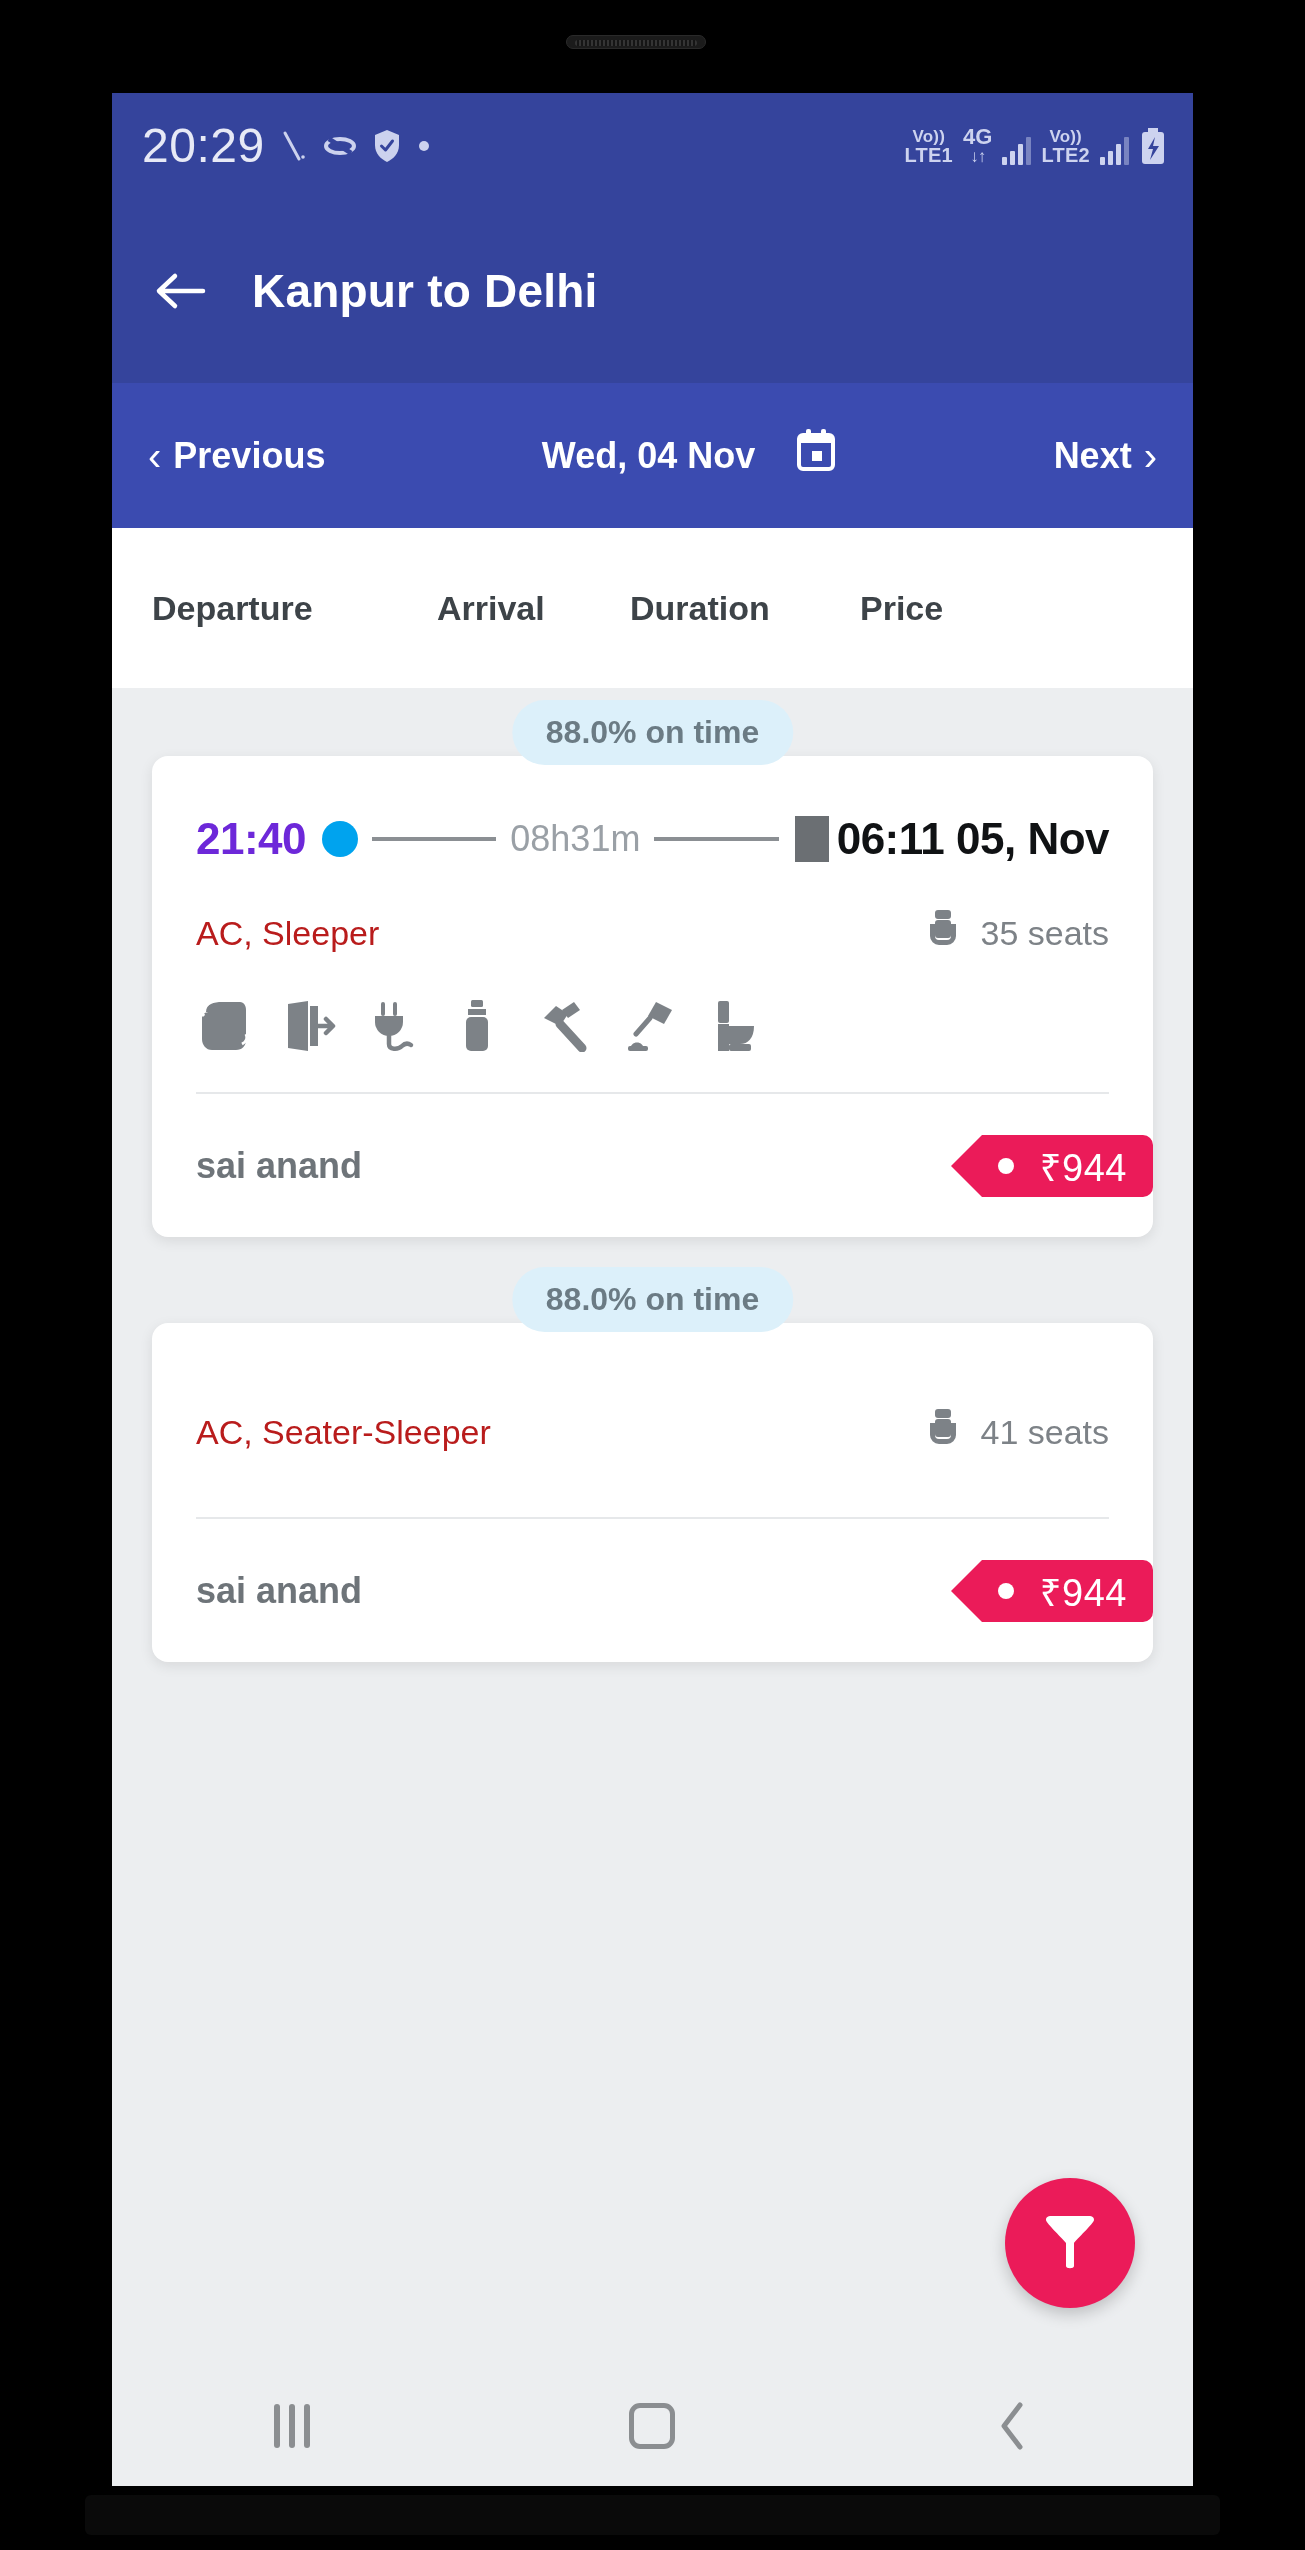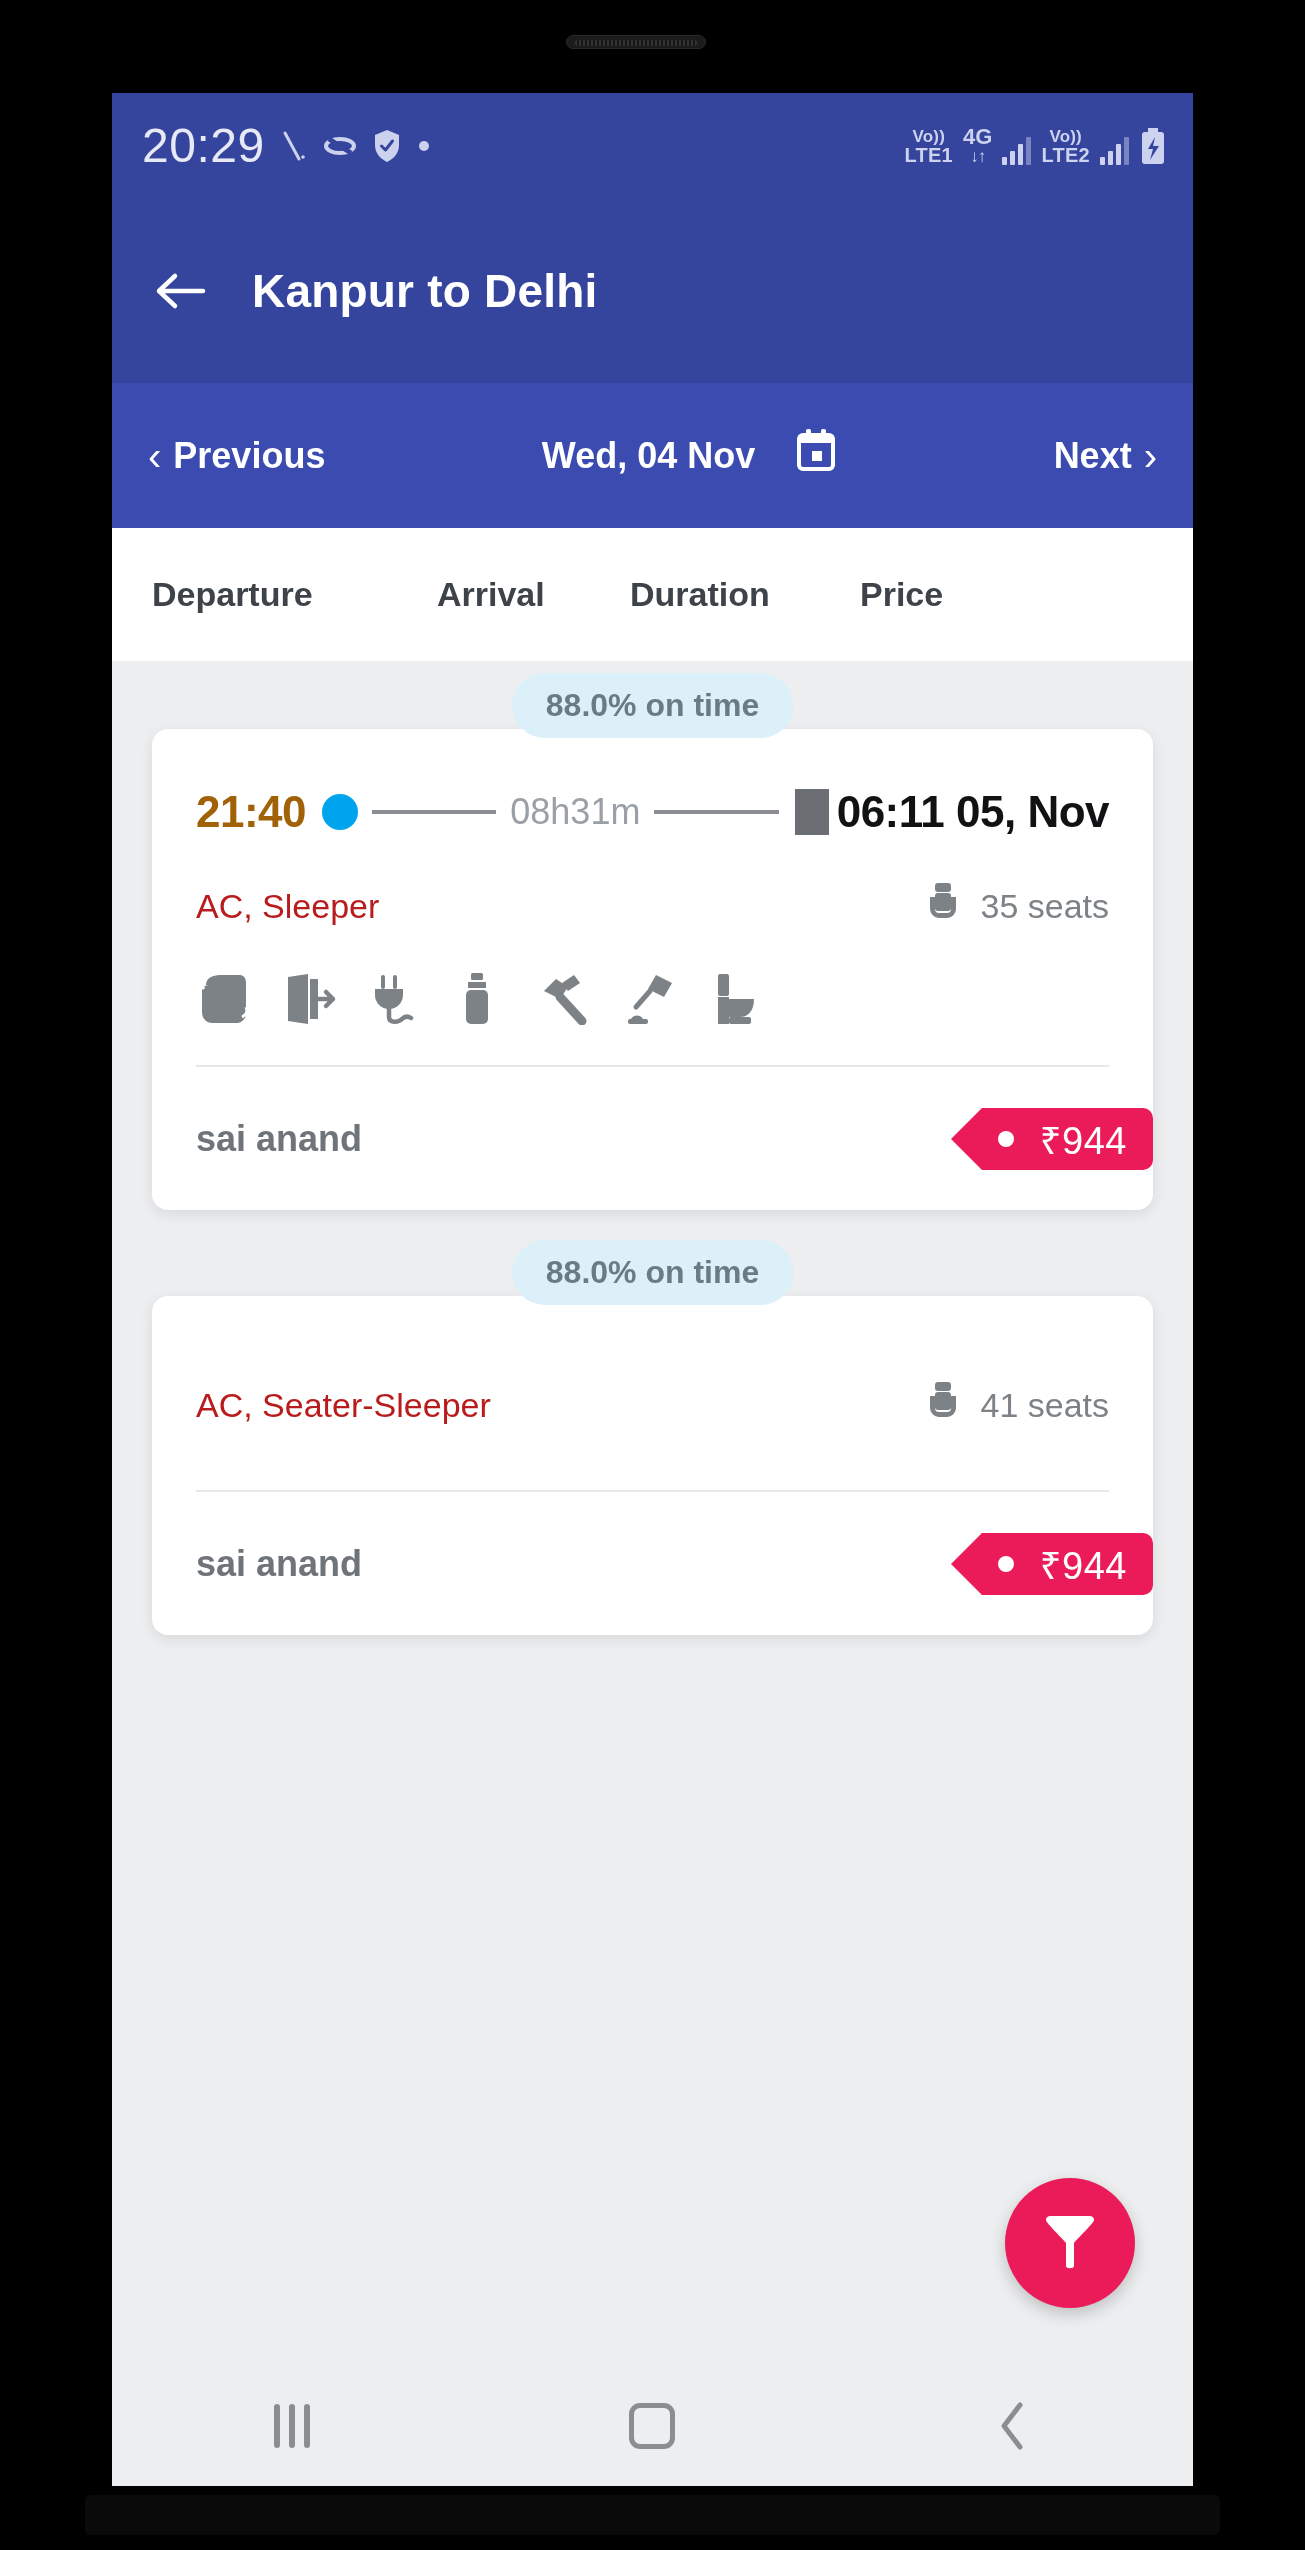--- a/index.html
+++ b/index.html
@@ -72,21 +72,21 @@
     height:145px; background:#3b4bb0;
     display:flex; align-items:center; justify-content:space-between;
     padding:0 36px;
   }
   .dn-btn { display:flex; align-items:center; gap:12px; color:#fff; font-size:36px; font-weight:700; }
   .dn-chev { font-size:40px; font-weight:400; line-height:1; }
   .dn-date { display:flex; align-items:center; gap:40px; color:#fff; font-size:36px; font-weight:700; }
 
   
   .colhdr {
-    height:133px; background:#fff;
+    height:160px; background:#fff;
     display:flex; align-items:center; padding:0 40px;
   }
   .colhdr span { color:#3d4348; font-size:34px; font-weight:700; }
   .ch-dep { width:285px; }
   .ch-arr { width:193px; }
   .ch-dur { width:230px; }
   .ch-pri { width:140px; }
 
   
   .list { background:#eceef0; padding:0 0 0 0; position:relative; height:1830px; }
@@ -100,21 +100,21 @@
     font-size:32px; font-weight:700; white-space:nowrap;
   }
   .card {
     position:relative; margin-top:34px;
     background:#fff; border-radius:16px;
     box-shadow:0 4px 14px rgba(0,0,0,0.09);
     padding:40px 44px 0 44px;
   }
 
   .journey { display:flex; align-items:center; gap:0; padding-top:18px; }
-  .j-time { font-size:44px; font-weight:700; color:#a16207; letter-spacing:-0.5px; }
+  .j-time { font-size:44px; font-weight:700; color:#6d28d9; letter-spacing:-0.5px; }
   .dot-blue { width:36px; height:36px; border-radius:50%; background:#00a3ee; margin:0 0 0 16px; flex:none; }
   .j-line { flex:1; height:4px; background:#8b8f93; margin:0 14px; }
   .j-dur { font-size:36px; color:#9aa0a6; font-weight:400; white-space:nowrap; }
   .sq-grey { width:34px; height:46px; background:#6b6f73; margin-left:2px; flex:none; }
   .j-arr { font-size:44px; font-weight:700; color:#101214; letter-spacing:-0.5px; margin-left:8px; white-space:nowrap; }
 
   .typerow { display:flex; align-items:center; justify-content:space-between; margin-top:44px; }
   .bustype { font-size:34px; color:#b91c1c; }
   .seats { display:flex; align-items:center; gap:18px; font-size:34px; color:#7d8287; }
 

